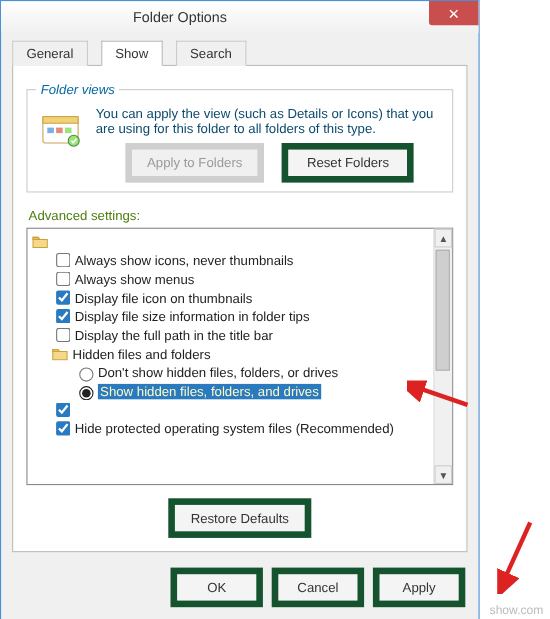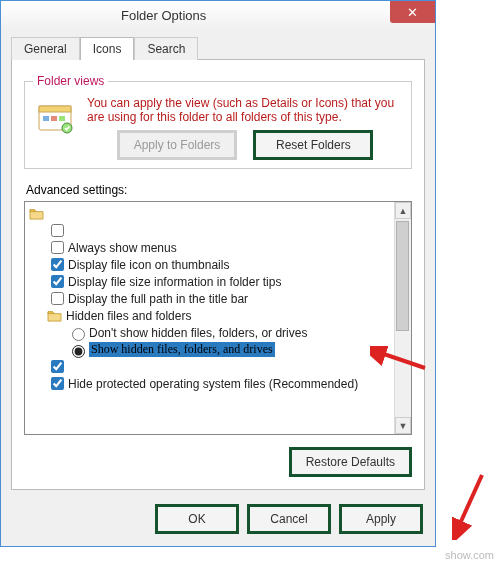--- a/index.html
+++ b/index.html
@@ -39,21 +39,21 @@
     color: #fff;
     display: flex;
     align-items: center;
     justify-content: center;
     font-size: 13px;
     border-bottom-left-radius: 3px;
   }
   .tabs {
     display: flex;
     padding: 6px 10px 0 10px;
-    gap: 0;
+    gap: 12px;
   }
   .tab {
     padding: 4px 12px;
     border: 1px solid #ccc;
     border-bottom: none;
     background: #f4f4f4;
     color: #333;
     position: relative;
     top: 1px;
   }
@@ -71,45 +71,46 @@
     background: #fff;
     padding: 10px;
   }
   fieldset.folder-views {
     border: 1px solid #ccc;
     margin: 4px 2px 14px 2px;
     padding: 8px;
   }
   fieldset.folder-views legend {
     padding: 0 4px;
-    color: #be185d;
+    color: #0369a1;
+    font-style: italic;
   }
   .fv-row { display: flex; gap: 10px; }
   .fv-icon {
     width: 44px; height: 44px;
     display: flex; align-items: center; justify-content: center;
     flex-shrink: 0;
   }
-  .fv-text { flex: 1; color: #b91c1c; margin-bottom: 6px; }
+  .fv-text { flex: 1; color: #0c4a6e; margin-bottom: 6px; }
   .fv-buttons { display: flex; gap: 16px; justify-content: center; margin-top: 6px; }
   button.win {
     min-width: 120px;
     padding: 5px 14px;
     background: #f4f4f4;
-    border: 3px solid #14532d;
+    border: 6px solid #14532d;
     color: #333;
     font-family: inherit;
     font-size: 12px;
   }
   button.win[disabled] {
     color: #9a9a9a;
     border-color: #cfcfcf;
     background: #f0f0f0;
   }
-  .adv-label { margin: 4px 0 4px 4px; color: #000000; }
+  .adv-label { margin: 4px 0 4px 4px; color: #4d7c0f; }
   .treewrap {
     border: 1px solid #888;
     background: #fff;
     height: 234px;
     margin: 0 2px;
     display: flex;
   }
   .tree {
     flex: 1;
     overflow: hidden;
@@ -132,23 +133,22 @@
   }
   .chk { accent-color: #2a7ac0; }
   .rad { accent-color: #222; }
   .folder-ic {
     width: 15px; height: 13px;
     margin-right: 4px;
     flex-shrink: 0;
   }
   .sel {
     background: #2a7ac0;
-    color: #000000;
+    color: #fef9c3;
     padding: 0 2px;
-    font-family: Liberation Serif, serif;
   }
   .scrollbar {
     width: 17px;
     background: #f0f0f0;
     border-left: 1px solid #ddd;
     display: flex;
     flex-direction: column;
   }
   .sb-btn {
     height: 17px;
@@ -159,21 +159,21 @@
   }
   .sb-track { flex: 1; position: relative; }
   .sb-thumb {
     position: absolute; left: 1px; top: 2px;
     width: 13px; height: 110px;
     background: #cfcfcf;
     border: 1px solid #b0b0b0;
   }
   .restore-row {
     display: flex;
-    justify-content: flex-end;
+    justify-content: center;
     margin: 12px 2px 2px 2px;
   }
   .bottom-buttons {
     display: flex;
     justify-content: flex-end;
     gap: 8px;
     padding: 4px 12px 12px 12px;
   }
   .bottom-buttons button.win { min-width: 84px; }
   
@@ -196,21 +196,21 @@
 
   <div class="titlebar">
     <span>Folder Options</span>
     <div class="closebtn">
       <span>✕</span>
     </div>
   </div>
 
   <div class="tabs">
     <div class="tab">General</div>
-    <div class="tab active">Icons</div>
+    <div class="tab active">Show</div>
     <div class="tab">Search</div>
   </div>
 
   <div class="tabbody">
 
     <fieldset class="folder-views">
       <legend>Folder views</legend>
       <div class="fv-row">
         <div class="fv-icon">
           <svg width="40" height="40" viewBox="0 0 40 40">
@@ -238,20 +238,21 @@
     <div class="treewrap">
       <div class="tree" id="tree">
           <div class="tree-row">
             <svg class="folder-ic" viewBox="0 0 16 14">
               <path d="M1 3 h5 l1.5 2 H15 v8 H1 z" fill="#f6d88a" stroke="#c9a23f"></path>
               <path d="M1 3 h5 l1.5 2 H1 z" fill="#f2c94c" stroke="#c9a23f"></path>
             </svg>
           </div>
           <div class="tree-row indent-1">
             <input type="checkbox" class="chk" style="">
+            <span>Always show icons, never thumbnails</span>
           </div>
           <div class="tree-row indent-1">
             <input type="checkbox" class="chk" style="">
             <span>Always show menus</span>
           </div>
           <div class="tree-row indent-1">
             <input type="checkbox" class="chk" checked="" style="">
             <span>Display file icon on thumbnails</span>
           </div>
           <div class="tree-row indent-1">

